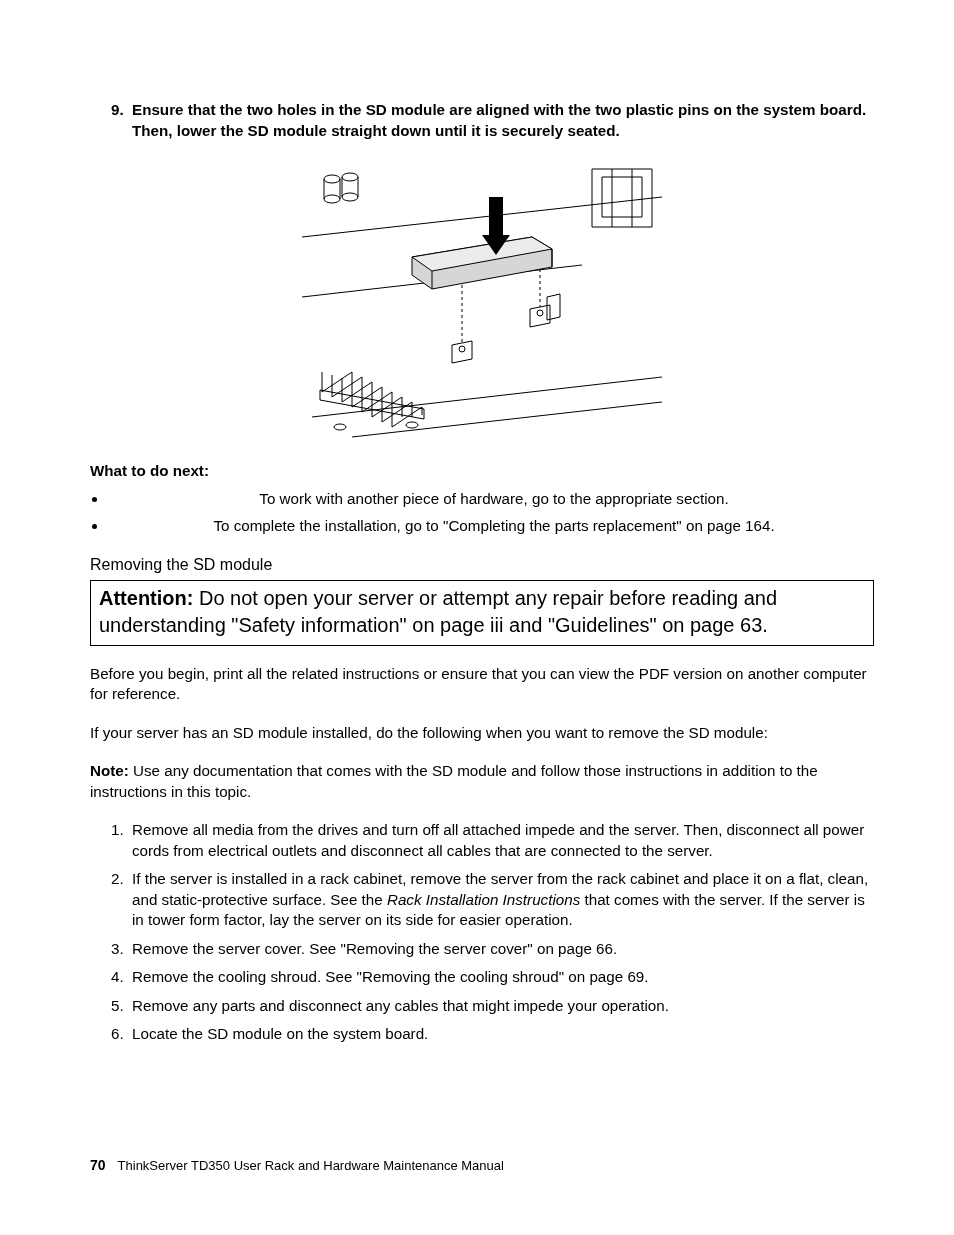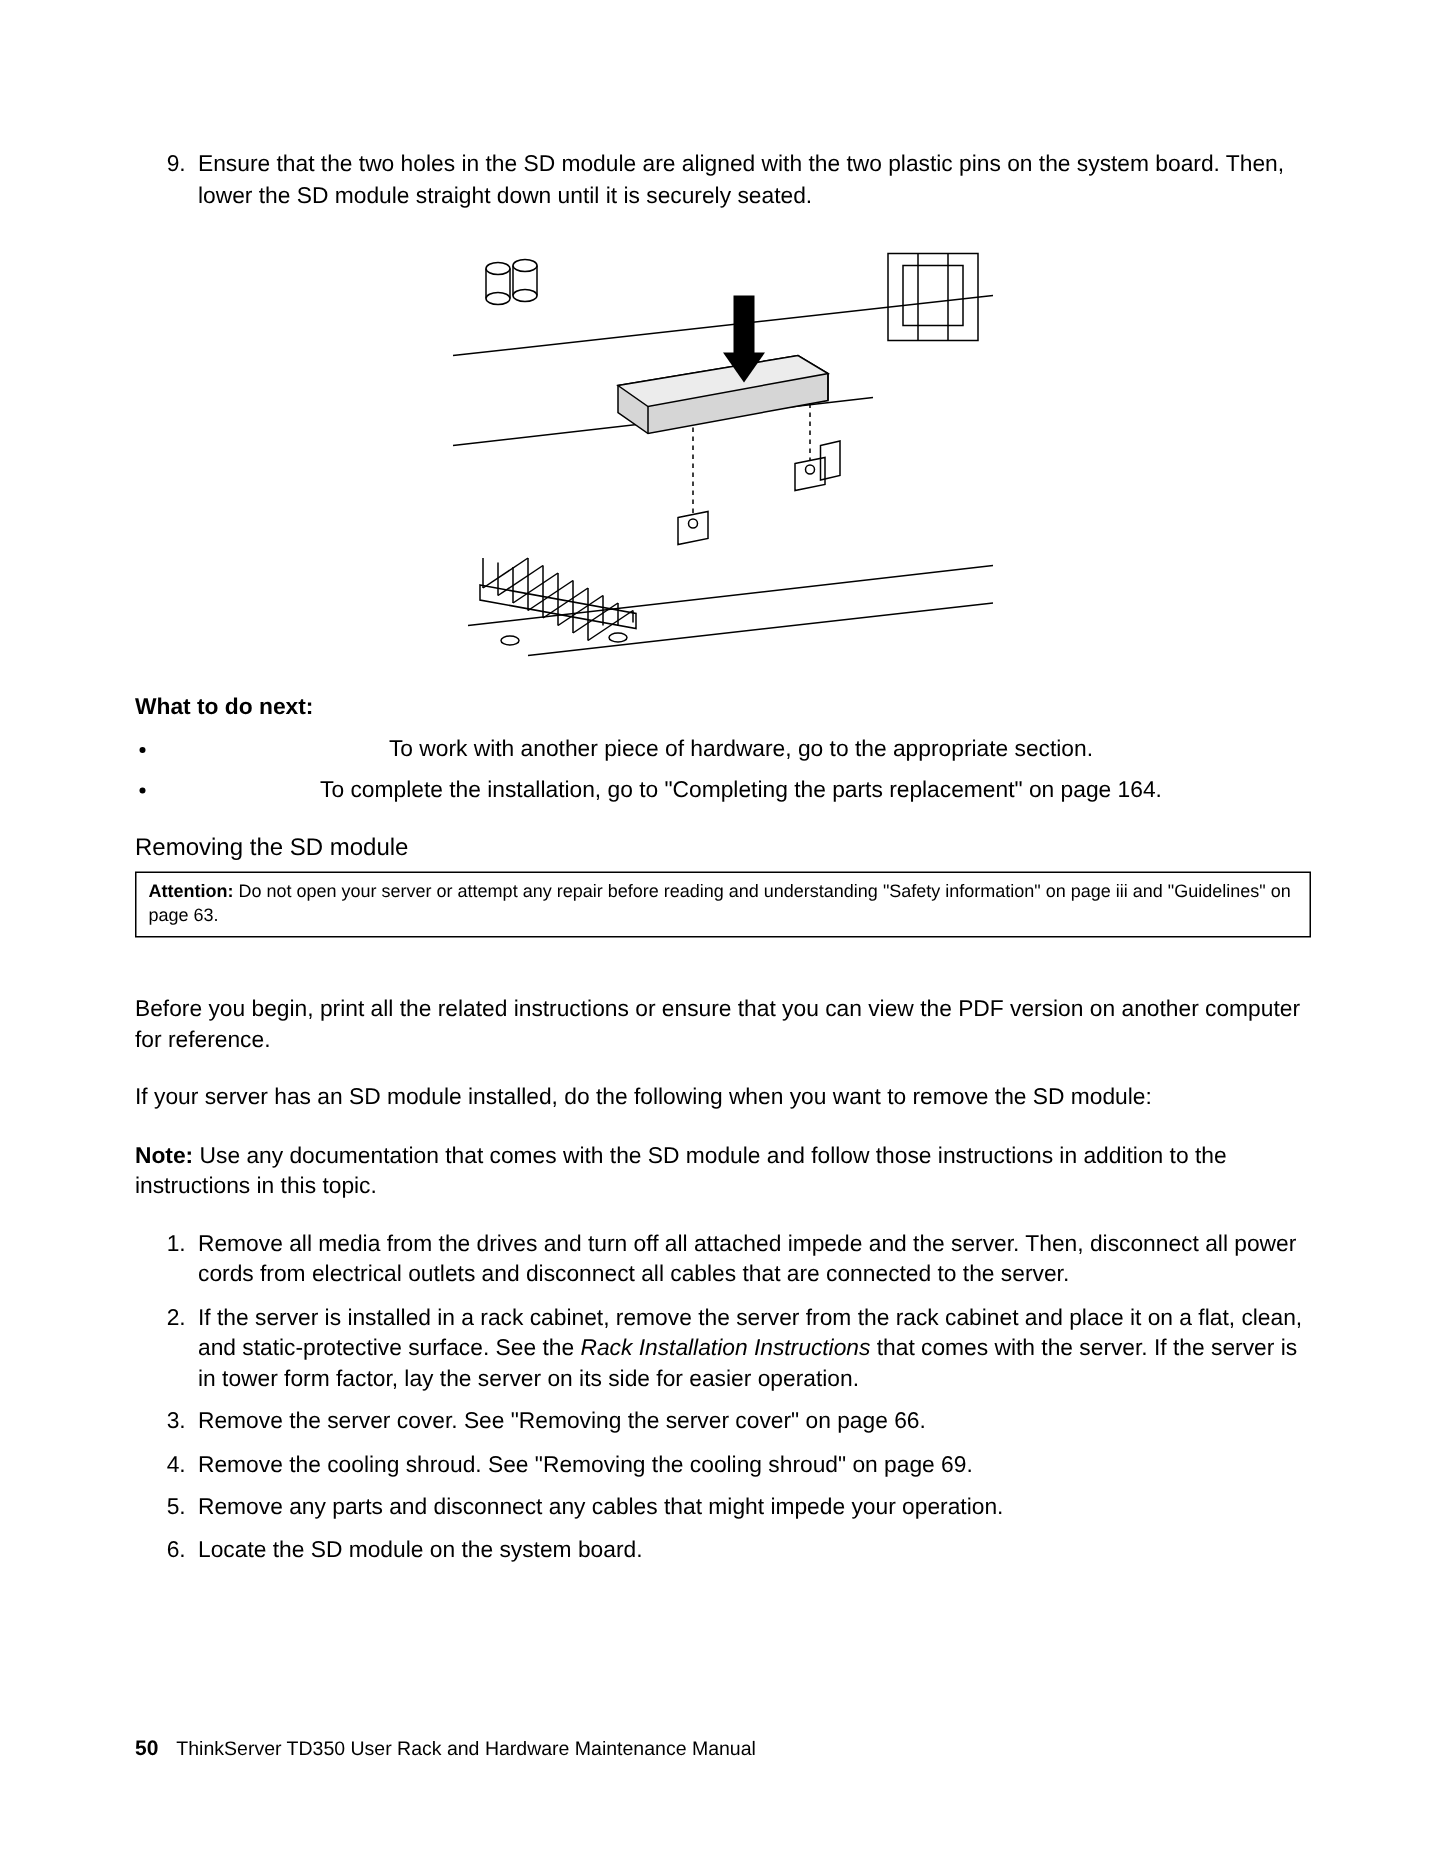--- a/index.html
+++ b/index.html
@@ -20,20 +20,21 @@
     height: 100%;
     position: relative;
   }
   ol.main-list {
     margin: 0 0 12px 0;
     padding-left: 38px;
   }
   ol.main-list > li {
     padding-left: 4px;
     margin-bottom: 2px;
+    font-weight: bold;
   }
   .figure-holder {
     text-align: center;
     margin: 26px 0 8px 0;
   }
   .figure-svg {
     display: inline-block;
   }
   .figure-caption {
     font-style: italic;
@@ -54,22 +55,22 @@
     padding-left: 6px;
   }
   h3.section-title {
     font-size: 16px;
     font-weight: normal;
     margin: 10px 0 4px 0;
   }
   .attention-box {
     border: 1px solid #000;
     padding: 4px 8px 6px 8px;
-    margin: 0 0 38px 0;
-    font-size: 12px;
+    margin: 0 0 18px 0;
+    font-size: 20px;
     line-height: 1.35;
   }
   .attention-box b { font-weight: bold; }
   p.para {
     margin: 0 0 18px 0;
   }
   ol.steps {
     margin: 0;
     padding-left: 38px;
   }
@@ -195,16 +196,16 @@
   <ol class="steps">
     <li>Remove all media from the drives and turn off all attached impede and the server. Then, disconnect all power cords from electrical outlets and disconnect all cables that are connected to the server.</li>
     <li><span>If the server is installed in a rack cabinet, remove the server from the rack cabinet and place it on a flat, clean, and static-protective surface. See the </span><span class="italic">Rack Installation Instructions</span><span> that comes with the server. If the server is in tower form factor, lay the server on its side for easier operation.</span></li>
     <li>Remove the server cover. See "Removing the server cover" on page 66.</li>
     <li>Remove the cooling shroud. See "Removing the cooling shroud" on page 69.</li>
     <li>Remove any parts and disconnect any cables that might impede your operation.</li>
     <li>Locate the SD module on the system board.</li>
   </ol>
 
   <div class="footer">
-    <b>50</b><span>ThinkServer TD350 User Rack and Hardware Maintenance Manual</span>
+    <b>70</b><span>ThinkServer TD350 User Rack and Hardware Maintenance Manual</span>
   </div>
 
 </div>
 
 </body></html>

